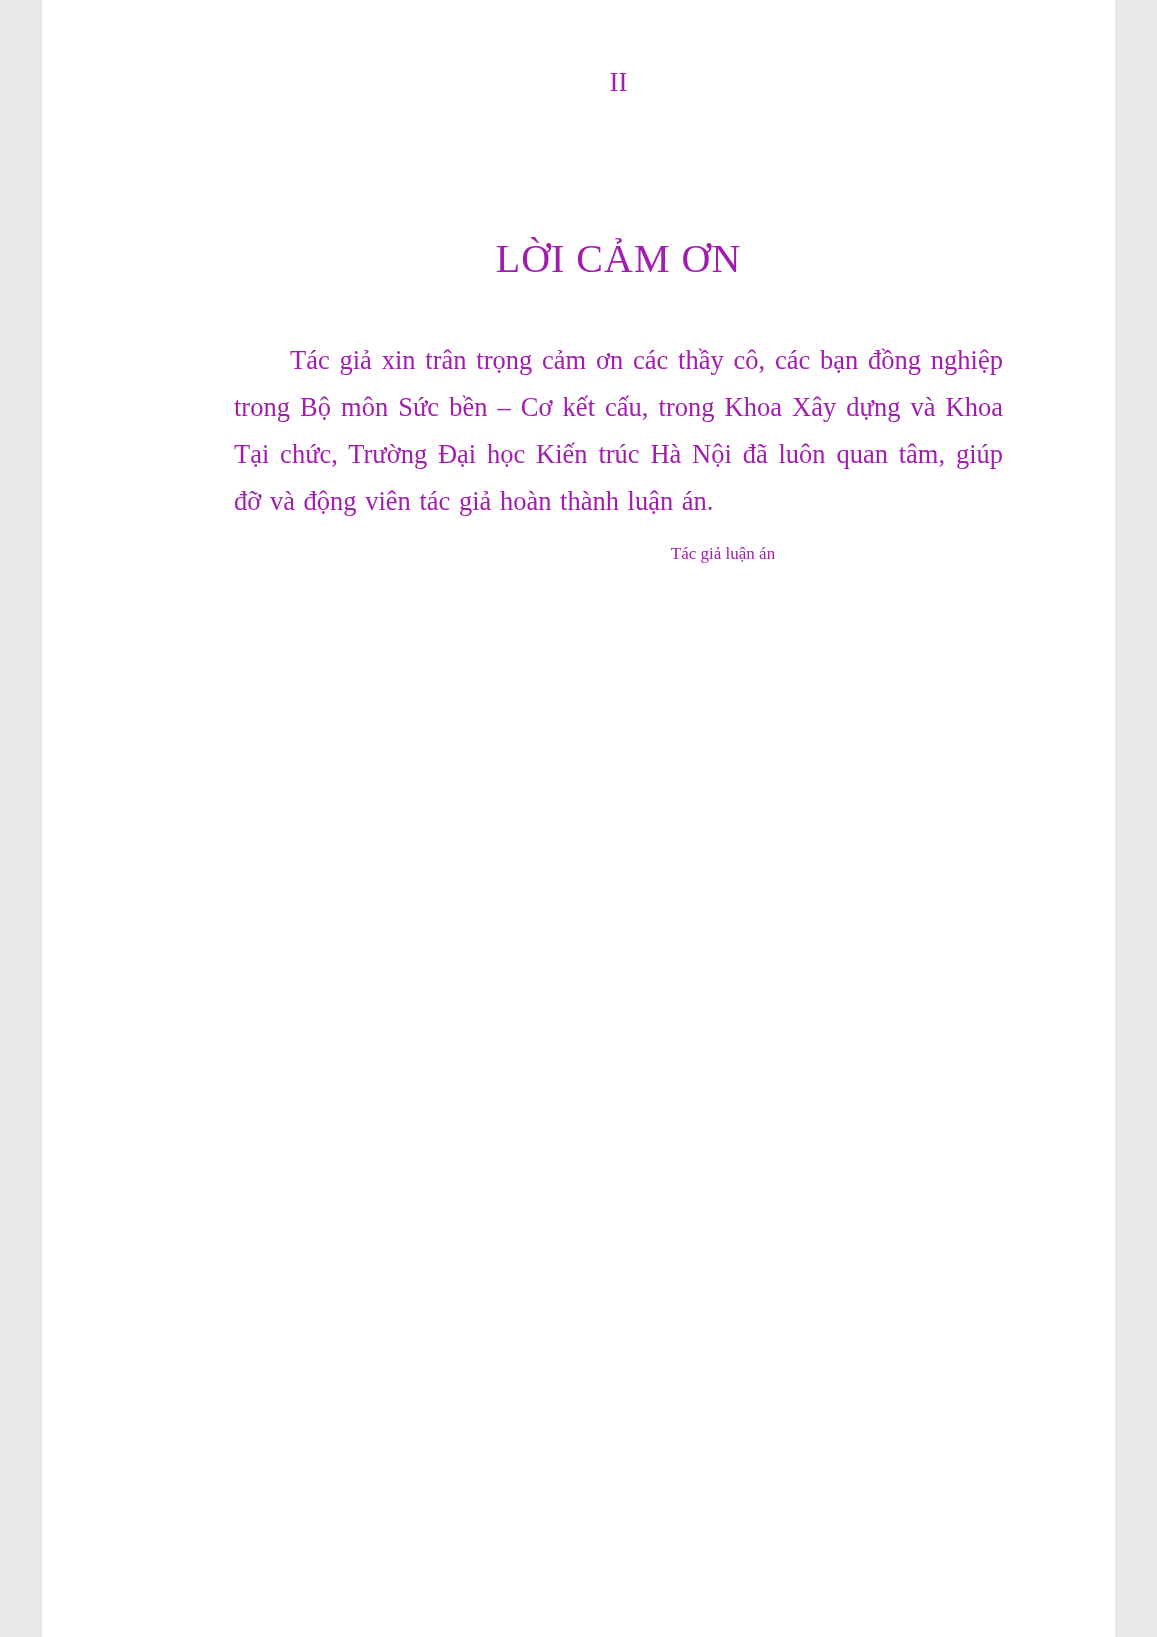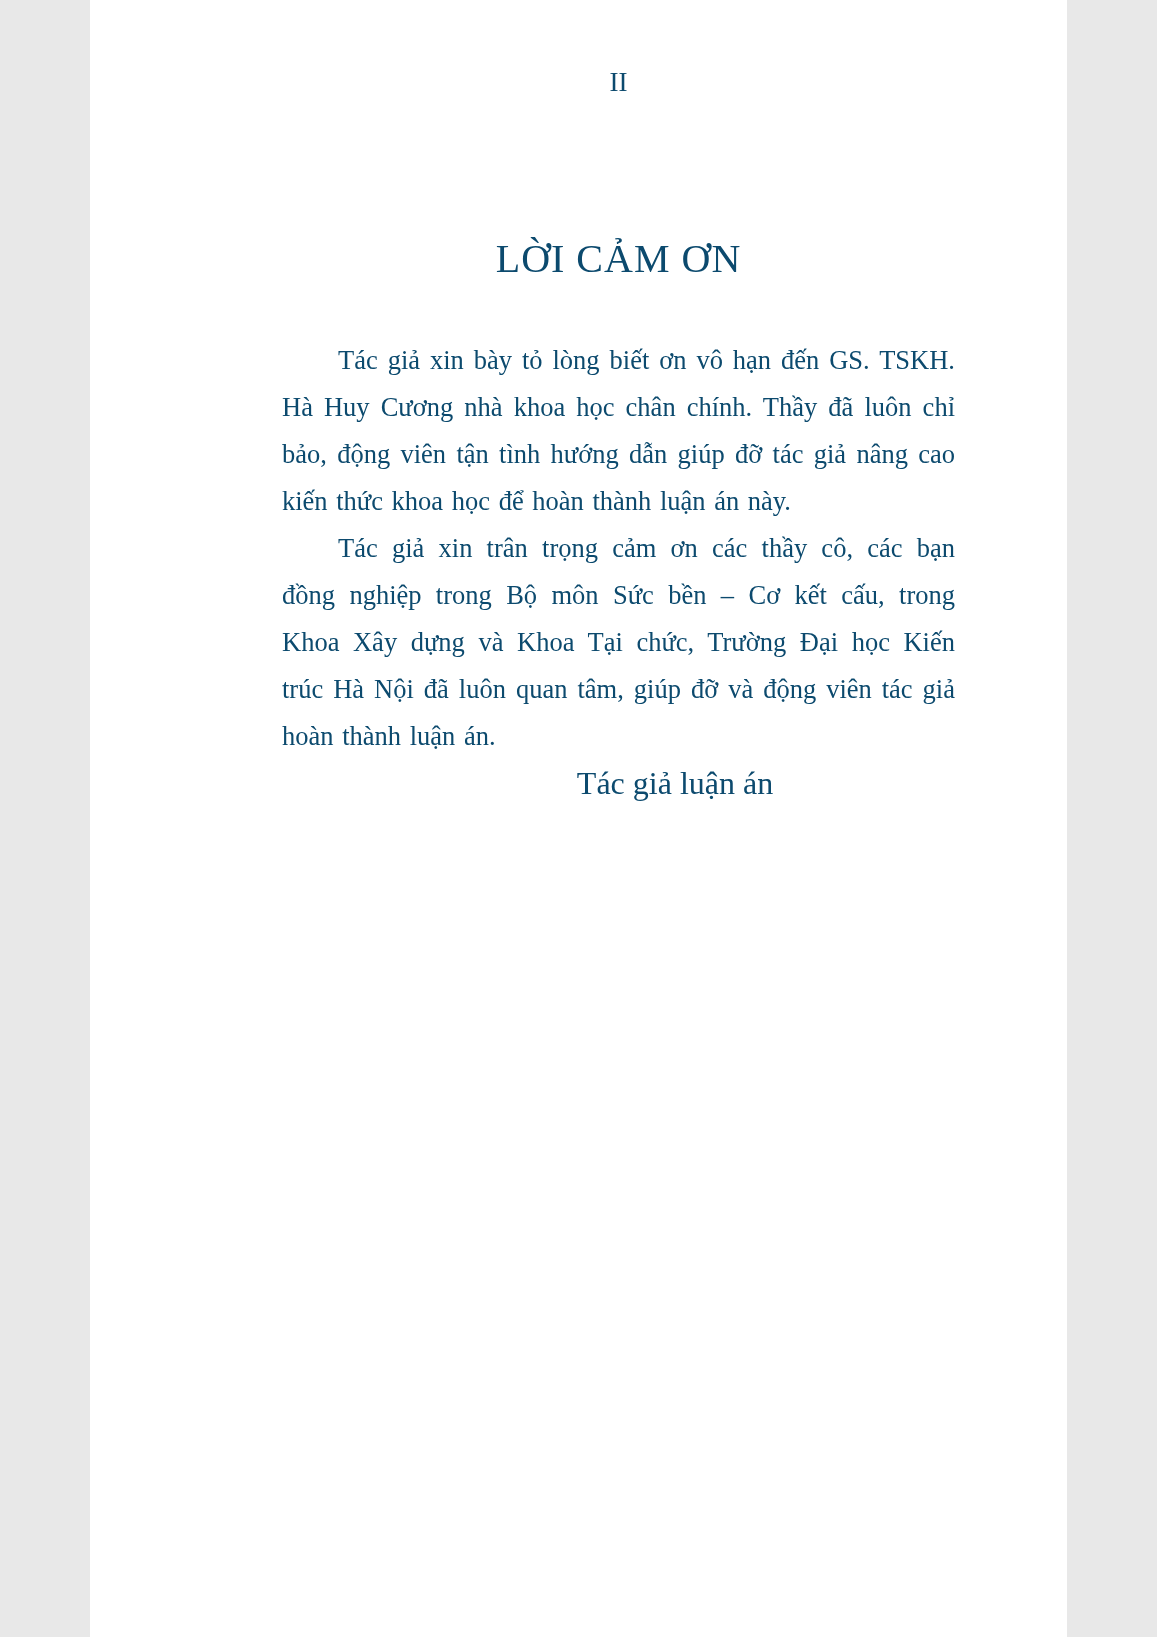--- a/index.html
+++ b/index.html
@@ -3,28 +3,28 @@
 <meta charset="utf-8">
 <title>II - LỜI CẢM ƠN</title>
 <style>
   html, body {
     margin: 0;
     padding: 0;
     background: #e8e8e8;
   }
   .page {
     position: relative;
-    width: 977px;
+    width: 1073px;
     height: 1637px;
     margin: 0 auto;
     background: #ffffff;
     box-sizing: border-box;
     padding: 66px 112px 0 192px;
     font-family: "Liberation Serif", "DejaVu Serif", serif;
-    color: #0c4a6e;
+    color: #a21caf;
     overflow: hidden;
   }
   .page-number {
     text-align: center;
     font-size: 27px;
     line-height: 33px;
   }
   .doc-title {
     margin-top: 142px;
     text-align: center;
@@ -45,41 +45,41 @@
     text-indent: 56px;
     word-spacing: 2px;
   }
   .signature-block {
     width: 350px;
     margin-left: auto;
     margin-right: 105px;
     text-align: center;
   }
   .signature-role {
-    font-size: 32px;
+    margin-top: 5px;
+    font-size: 17px;
     line-height: 47px;
   }
   .signature-name {
     margin-top: 92px;
     font-size: 28px;
     line-height: 34px;
     font-weight: bold;
   }
 </style>
 </head>
 <body>
 
 <div class="page">
 
   <div class="page-number">II</div>
 
   <div class="doc-title">LỜI CẢM ƠN</div>
 
   <div class="doc-body">
-    <p>Tác giả xin bày tỏ lòng biết ơn vô hạn đến GS. TSKH. Hà Huy Cương nhà khoa học chân chính. Thầy đã luôn chỉ bảo, động viên tận tình hướng dẫn giúp đỡ tác giả nâng cao kiến thức khoa học để hoàn thành luận án này.</p>
     <p>Tác giả xin trân trọng cảm ơn các thầy cô, các bạn đồng nghiệp trong Bộ môn Sức bền – Cơ kết cấu, trong Khoa Xây dựng và Khoa Tại chức, Trường Đại học Kiến trúc Hà Nội đã luôn quan tâm, giúp đỡ và động viên tác giả hoàn thành luận án.</p>
   </div>
 
   <div class="signature-block">
     <div class="signature-role">Tác giả luận án</div>
   </div>
 
 </div>
 
 </body></html>

